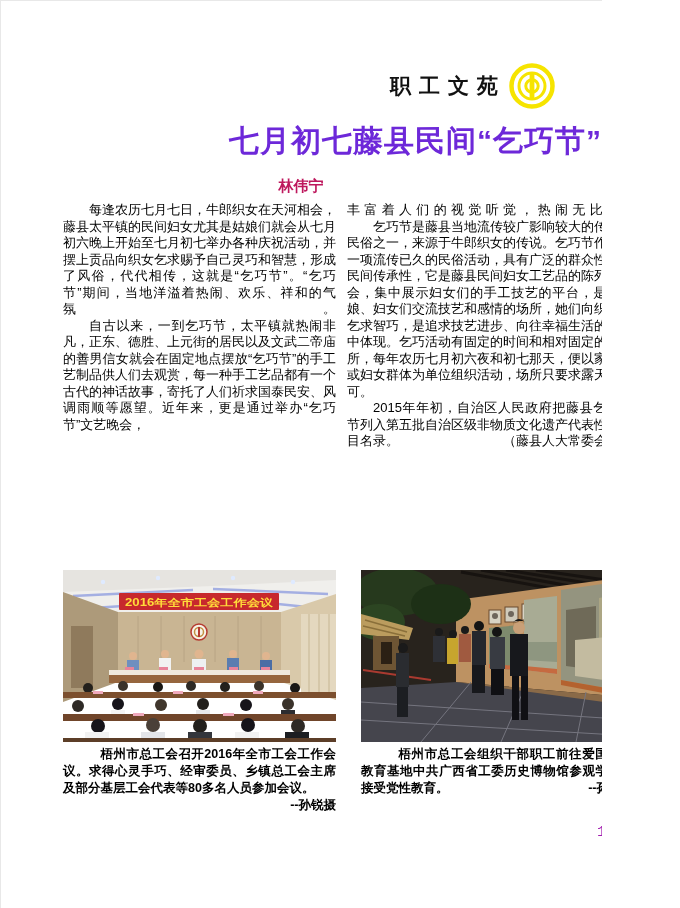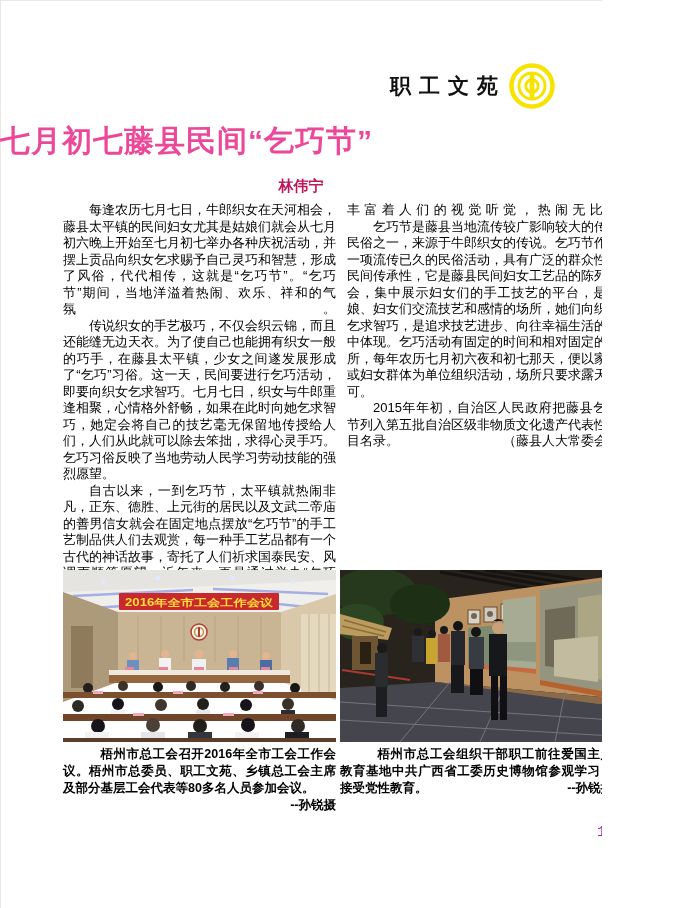--- a/index.html
+++ b/index.html
@@ -12,42 +12,42 @@
   
   .header { position:absolute; top:62px; right:46px; display:flex; align-items:center; }
   .section-title {
     font-size:21px; font-weight:bold; color:#111; letter-spacing:8px;
     line-height:48px; margin-right:2px;
   }
   .logo { width:48px; height:48px; }
   
   .article-title {
     position:absolute; top:121px; left:0; width:100%;
-    text-align:left; font-size:30px; font-weight:bold; color:#ec4899;
+    text-align:right; font-size:30px; font-weight:bold; color:#6d28d9;
     letter-spacing:1px;
   }
   .article-author {
     position:absolute; top:177px; left:0; width:100%;
     text-align:center; font-size:15px; font-weight:bold; color:#be185d;
   }
   
   .columns {
     position:absolute; top:202px; left:63px; width:557px;
     display:flex; gap:11px;
   }
   .col { width:273px; }
   .para {
     font-size:13px; line-height:16.5px; color:#000;
     text-align:justify; font-weight:500;
   }
   .para.indent { text-indent:2em; }
   .para.stretch-last { text-align-last:justify; }
   .attribution { float:right; }
   
-  .photos { position:absolute; top:570px; left:63px; width:557px; display:flex; gap:4px; }
+  .photos { position:absolute; top:570px; left:63px; width:557px; display:flex; gap:25px; }
   .figure { width:273px; }
   .photo { width:273px; height:172px; display:block; }
   .caption {
     margin-top:4px; font-size:12.5px; line-height:17px; font-weight:bold;
     color:#000; text-align:justify; text-indent:3em;
   }
   .credit { float:right; text-indent:0; }
   
   .page-number {
     position:absolute; top:824px; left:597px; font-size:15px; color:#a21caf;
@@ -68,21 +68,20 @@
       <circle cx="24" cy="24" r="6.2" fill="none" stroke="currentColor" stroke-width="3"></circle>
     </svg>
   </div>
 
   <h1 class="article-title">七月初七藤县民间“乞巧节”</h1>
   <div class="article-author">林伟宁</div>
 
   <div class="columns">
     <div class="col">
       <p class="para indent stretch-last">每逢农历七月七日，牛郎织女在天河相会，藤县太平镇的民间妇女尤其是姑娘们就会从七月初六晚上开始至七月初七举办各种庆祝活动，并摆上贡品向织女乞求赐予自己灵巧和智慧，形成了风俗，代代相传，这就是“乞巧节”。“乞巧节”期间，当地洋溢着热闹、欢乐、祥和的气氛。</p>
-      <p class="para indent">传说织女的手艺极巧，不仅会织云锦，而且还能缝无边天衣。为了使自己也能拥有织女一般的巧手，在藤县太平镇，少女之间遂发展形成了“乞巧”习俗。这一天，民间要进行乞巧活动，即要向织女乞求智巧。七月七日，织女与牛郎重逢相聚，心情格外舒畅，如果在此时向她乞求智巧，她定会将自己的技艺毫无保留地传授给人们，人们从此就可以除去笨拙，求得心灵手巧。乞巧习俗反映了当地劳动人民学习劳动技能的强烈愿望。</p>
       <p class="para indent">自古以来，一到乞巧节，太平镇就热闹非凡，正东、德胜、上元街的居民以及文武二帝庙的善男信女就会在固定地点摆放“乞巧节”的手工艺制品供人们去观赏，每一种手工艺品都有一个古代的神话故事，寄托了人们祈求国泰民安、风调雨顺等愿望。近年来，更是通过举办“乞巧节”文艺晚会，</p>
     </div>
     <div class="col">
       <p class="para stretch-last">丰富着人们的视觉听觉，热闹无比。</p>
       <p class="para indent">乞巧节是藤县当地流传较广影响较大的传统民俗之一，来源于牛郎织女的传说。乞巧节作为一项流传已久的民俗活动，具有广泛的群众性和民间传承性，它是藤县民间妇女工艺品的陈列集会，集中展示妇女们的手工技艺的平台，是姑娘、妇女们交流技艺和感情的场所，她们向织女乞求智巧，是追求技艺进步、向往幸福生活的集中体现。乞巧活动有固定的时间和相对固定的场所，每年农历七月初六夜和初七那天，便以家庭或妇女群体为单位组织活动，场所只要求露天即可。</p>
       <p class="para indent"><span>2015年年初，自治区人民政府把藤县乞巧节列入第五批自治区级非物质文化遗产代表性项目名录。</span><span class="attribution">（藤县人大常委会）</span></p>
     </div>
   </div>
 
   <div class="photos">
@@ -175,21 +174,21 @@
             <circle cx="185" cy="155" r="7" fill="#16141a"></circle>
           <circle cx="235" cy="156" r="7" fill="#2e2a26"></circle>
           <rect x="22" y="162" width="24" height="10" fill="#f2f2f2"></rect>
             <rect x="78" y="162" width="24" height="10" fill="#e4e6ea"></rect>
           <rect x="125" y="162" width="24" height="10" fill="#33363c"></rect>
             <rect x="172" y="162" width="24" height="10" fill="#f2f2f2"></rect>
           <rect x="222" y="162" width="24" height="10" fill="#1c1e22"></rect>
         </g>
         <rect x="0" y="168" width="273" height="4" fill="#5c3e28"></rect>
       </svg>
-      <figcaption class="caption"><span>梧州市总工会召开2016年全市工会工作会议。梧州市总委员、职工文苑、乡镇总工会主席及部分基层工会代表等80多名人员参加会议。</span><span class="credit">--孙锐摄</span></figcaption>
+      <figcaption class="caption"><span>梧州市总工会召开2016年全市工会工作会议。求得心灵手巧、经审委员、乡镇总工会主席及部分基层工会代表等80多名人员参加会议。</span><span class="credit">--孙锐摄</span></figcaption>
     </figure>
 
     <figure class="figure">
       <svg class="photo" viewBox="0 0 273 172">
         <rect x="0" y="0" width="273" height="172" fill="#28231d"></rect>
 
         <path d="M100,2 L210,22 M120,0 L220,18 M145,0 L232,14 M175,0 L244,10" stroke="#171310" stroke-width="3"></path>
 
         <polygon points="95,30 273,6 273,128 95,112" fill="#bd9262"></polygon>
         <polygon points="95,112 273,128 273,136 95,117" fill="#8a6a48"></polygon>

